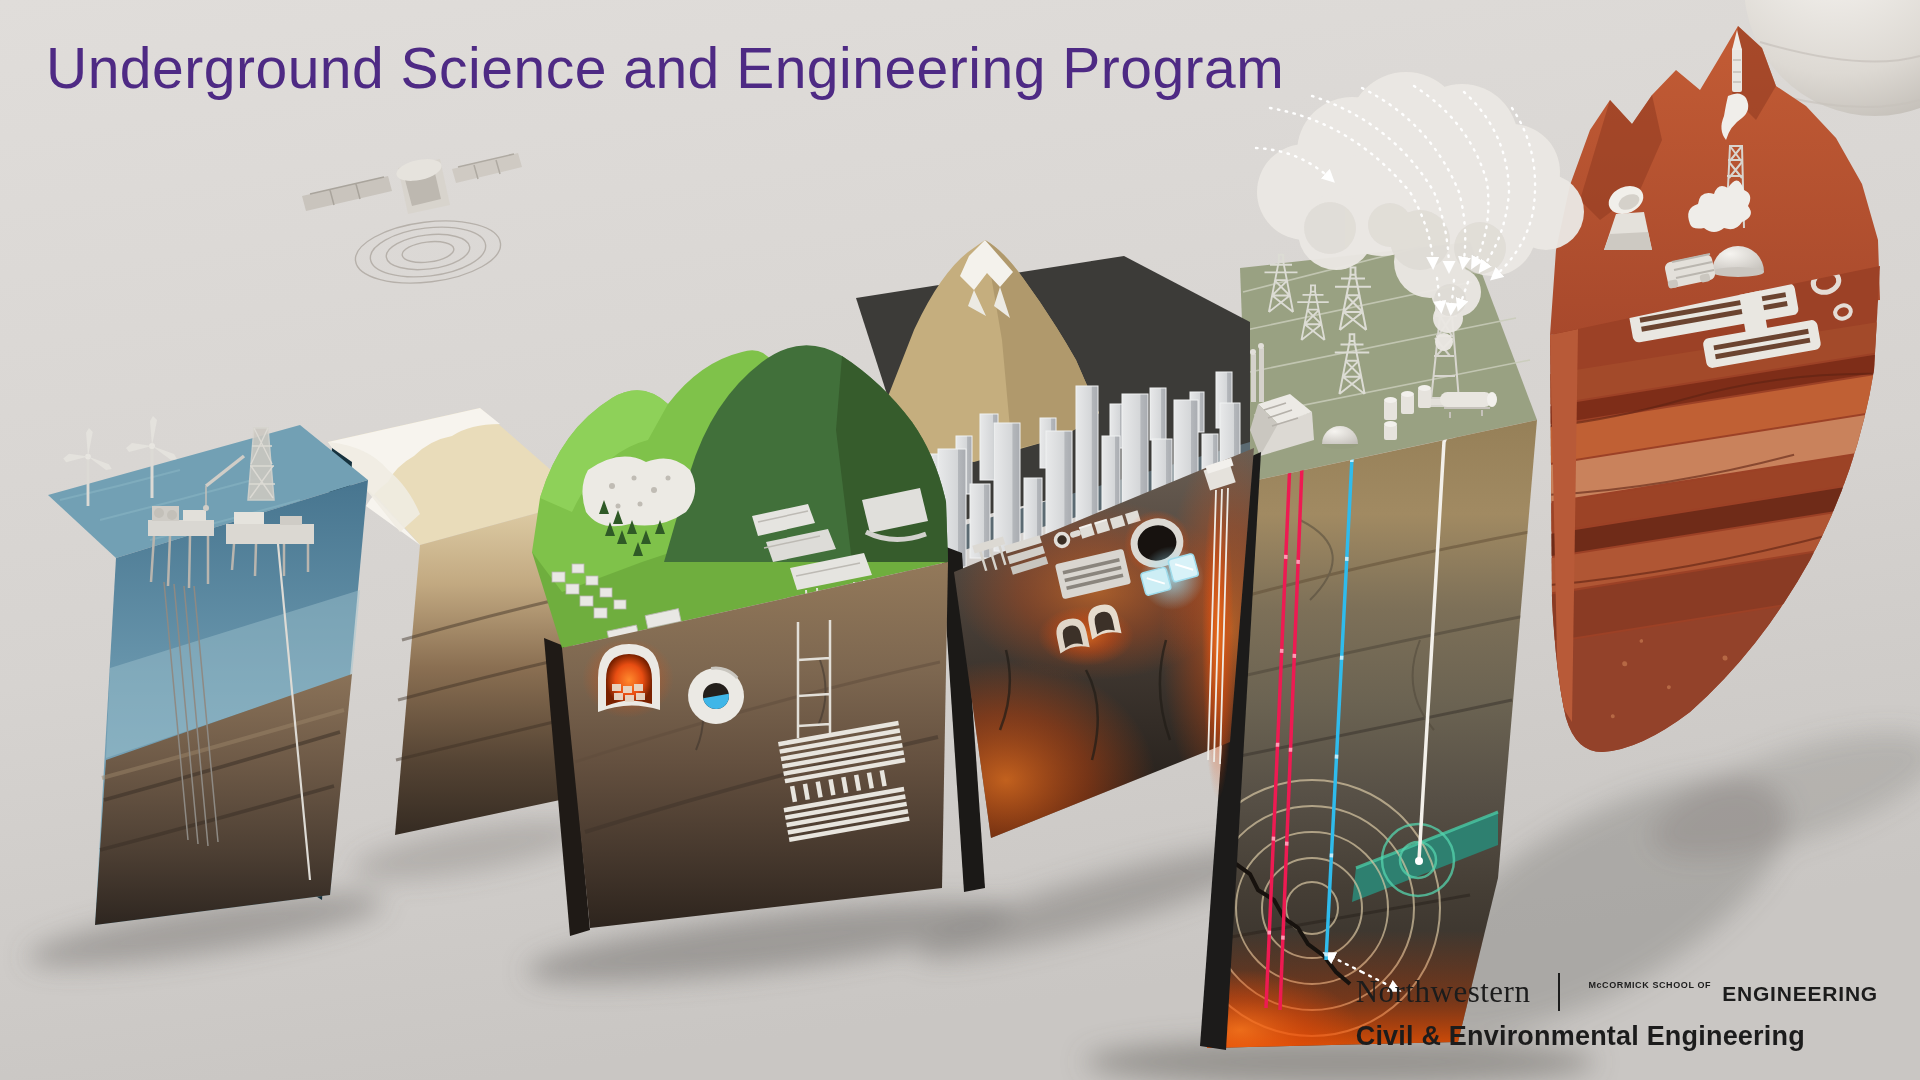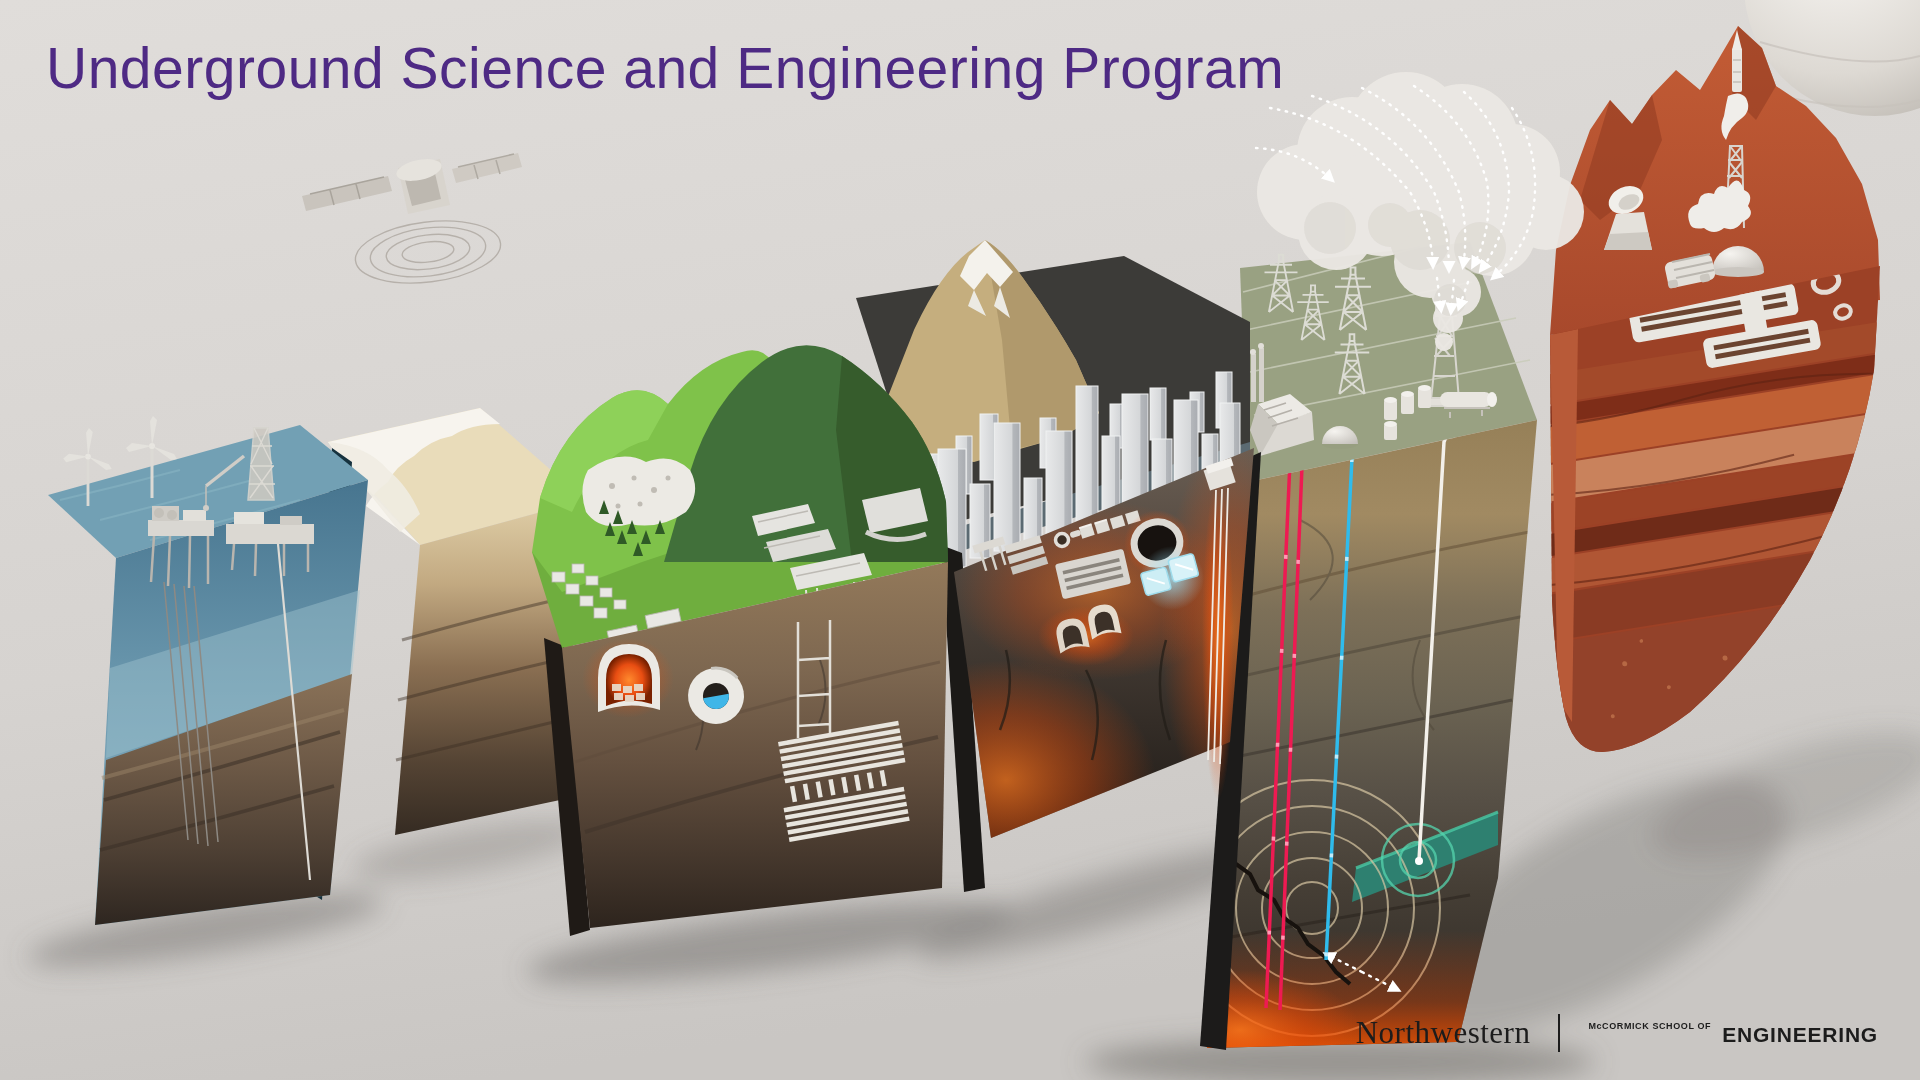--- a/index.html
+++ b/index.html
@@ -645,15 +645,16 @@
 
 <div class="brand">
   <div class="brand-row">
     <span class="brand-university">Northwestern</span>
     <span class="brand-divider"></span>
     <span class="brand-school">
       <span class="brand-school-prefix">McCORMICK SCHOOL OF</span>
       <span class="brand-school-name">ENGINEERING</span>
     </span>
   </div>
+  <div class="brand-department">Civil &amp; Environmental Engineering</div>
 </div>
 
 </div>
 
 </body></html>

